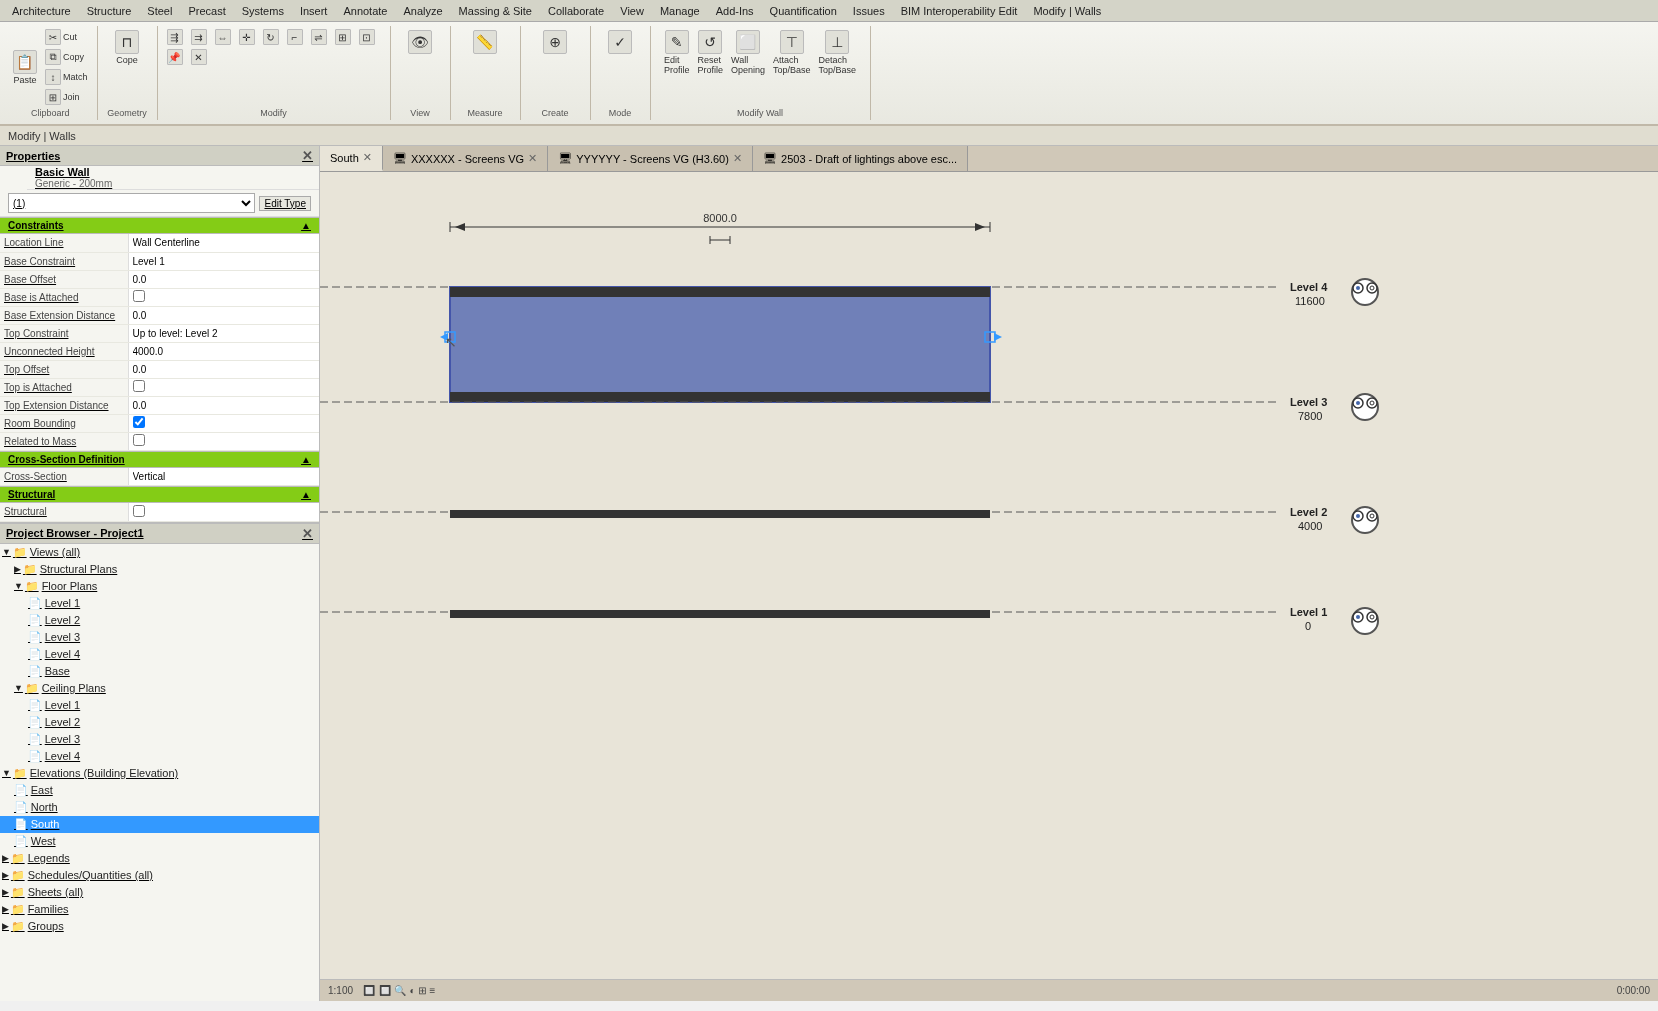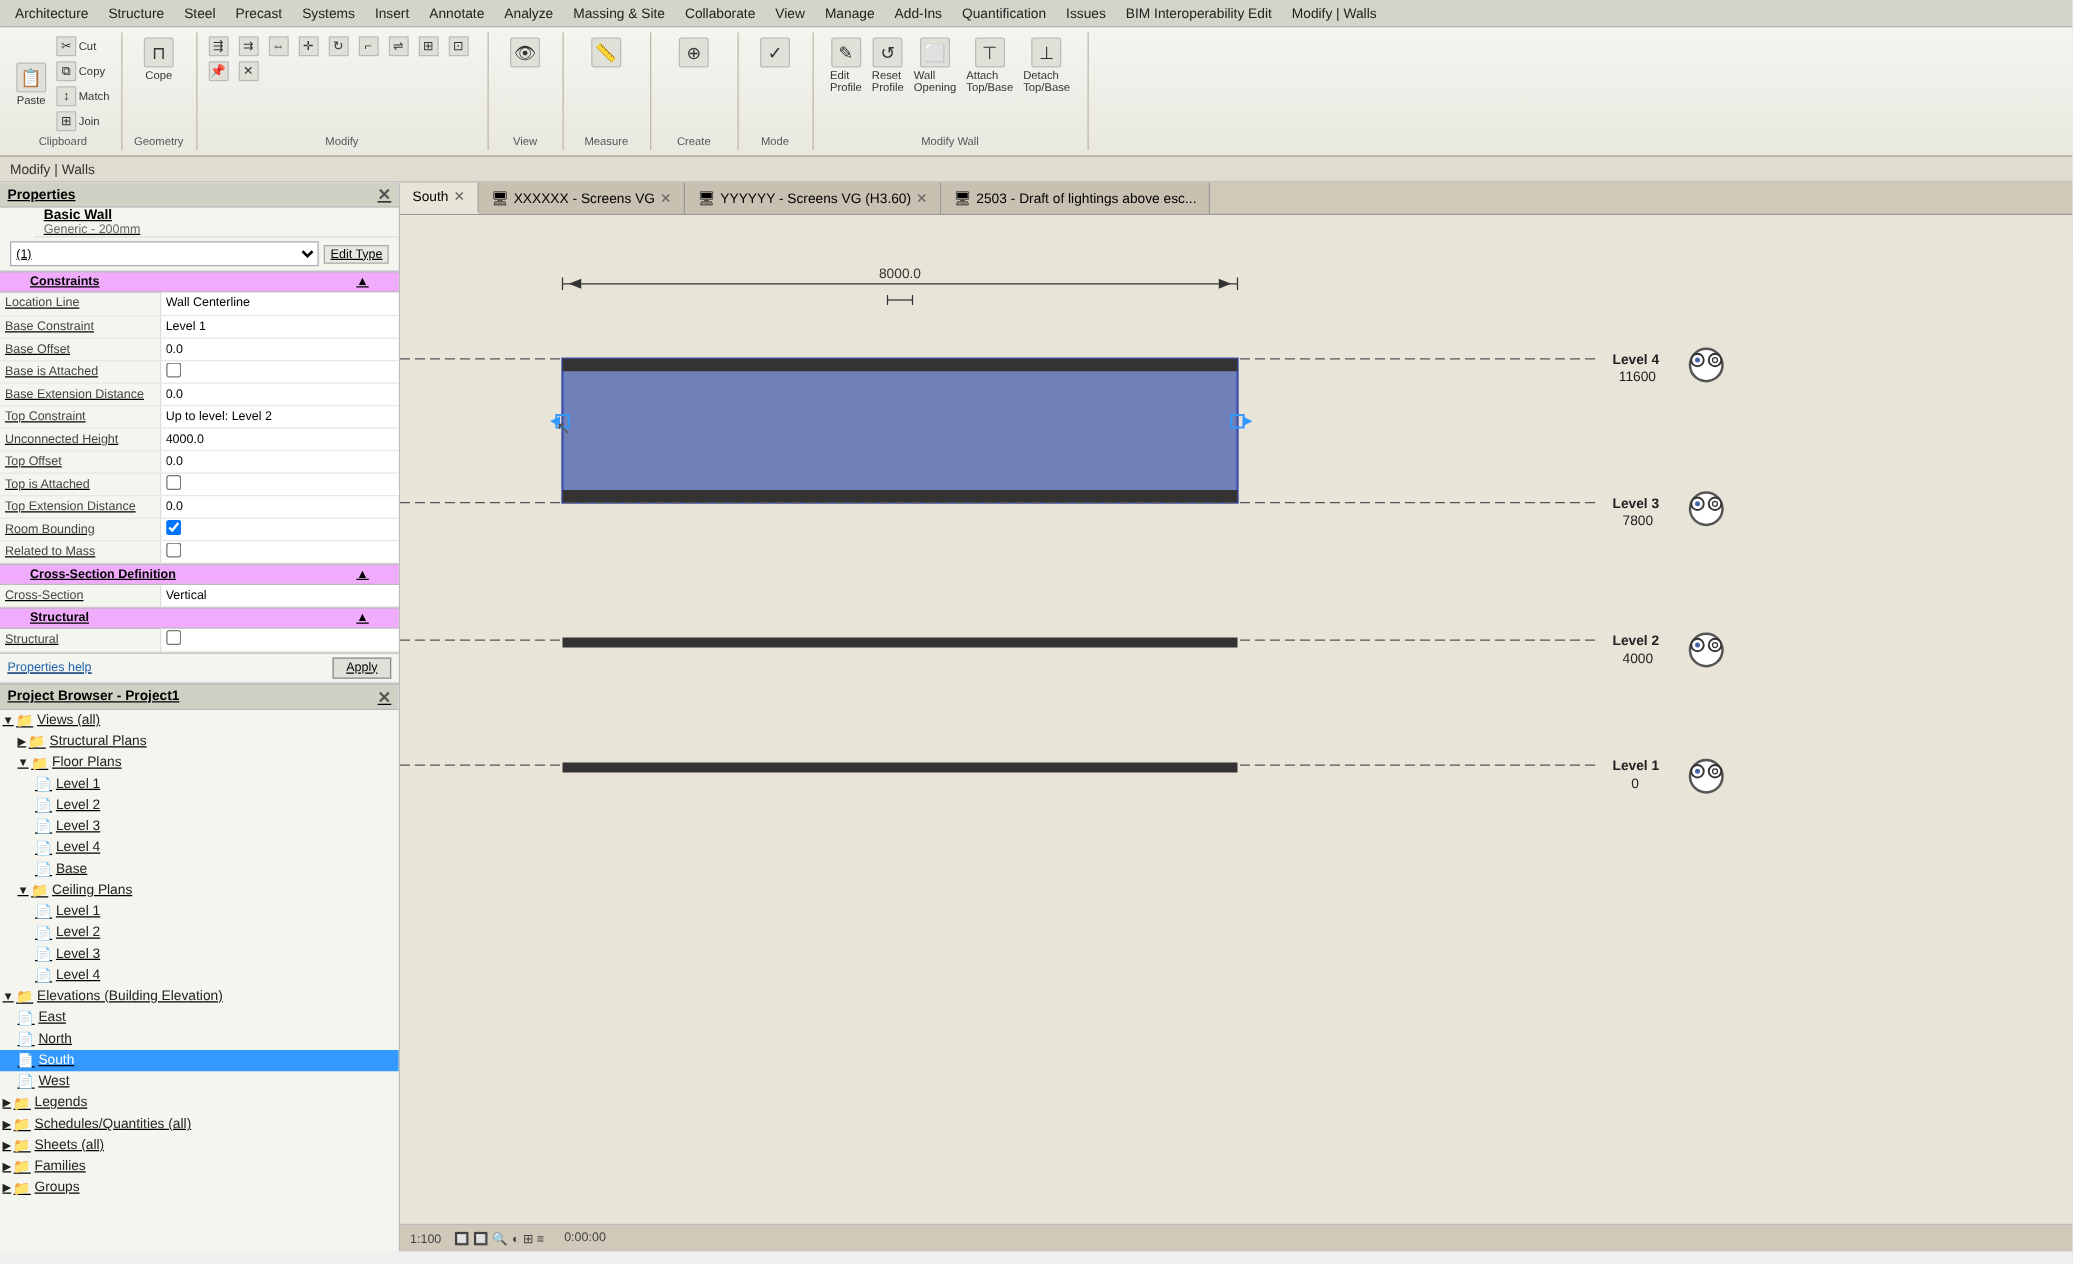--- a/index.html
+++ b/index.html
@@ -169,22 +169,22 @@
     }
     .edit-type-btn {
       font-size: 10px;
       padding: 1px 4px;
       border: 1px solid #aaa;
       background: #e8e8e0;
       cursor: pointer;
     }
 
     .section-header {
-      background: #f0abfc;
-      padding: 2px 24px;
+      background: #84cc16;
+      padding: 2px 8px;
       font-size: 10px;
       font-weight: bold;
       border-top: 1px solid #bbb;
       border-bottom: 1px solid #bbb;
       display: flex;
       justify-content: space-between;
       align-items: flex-start;
     }
     .section-header-arrow { font-size: 10px; cursor: pointer; }
 
@@ -305,25 +305,24 @@
       overflow: hidden;
     }
 
     
     .status-bar {
       height: 22px;
       background: #d0c8b8;
       border-top: 1px solid #bbb;
       display: flex;
       align-items: center;
-      justify-content: flex-start;
+      justify-content: space-between;
       padding: 0 8px;
       font-size: 10px;
       color: #444;
-      gap: 16px;
     }
     .status-right {
       display: flex;
       gap: 8px;
       align-items: center;
     }
   </style>
 </head>
 <body>
 
@@ -593,24 +592,20 @@
       </div>
       <table class="prop-table">
         <tbody>
             <tr>
           <td>Structural</td>
           <td><input type="checkbox" class="prop-checkbox" style=""></td>
         </tr>
       </tbody>
         </table>
 
-      <div class="props-footer">
-        <span class="props-help-link">Properties help</span>
-        <button class="apply-btn">Apply</button>
-      </div>
     </div>
 
     <div class="project-browser">
       <div class="panel-header">
         <span>Project Browser - Project1</span>
         <span class="panel-close">✕</span>
       </div>
 
       <div class="tree-item">
         <div class="tree-row">

